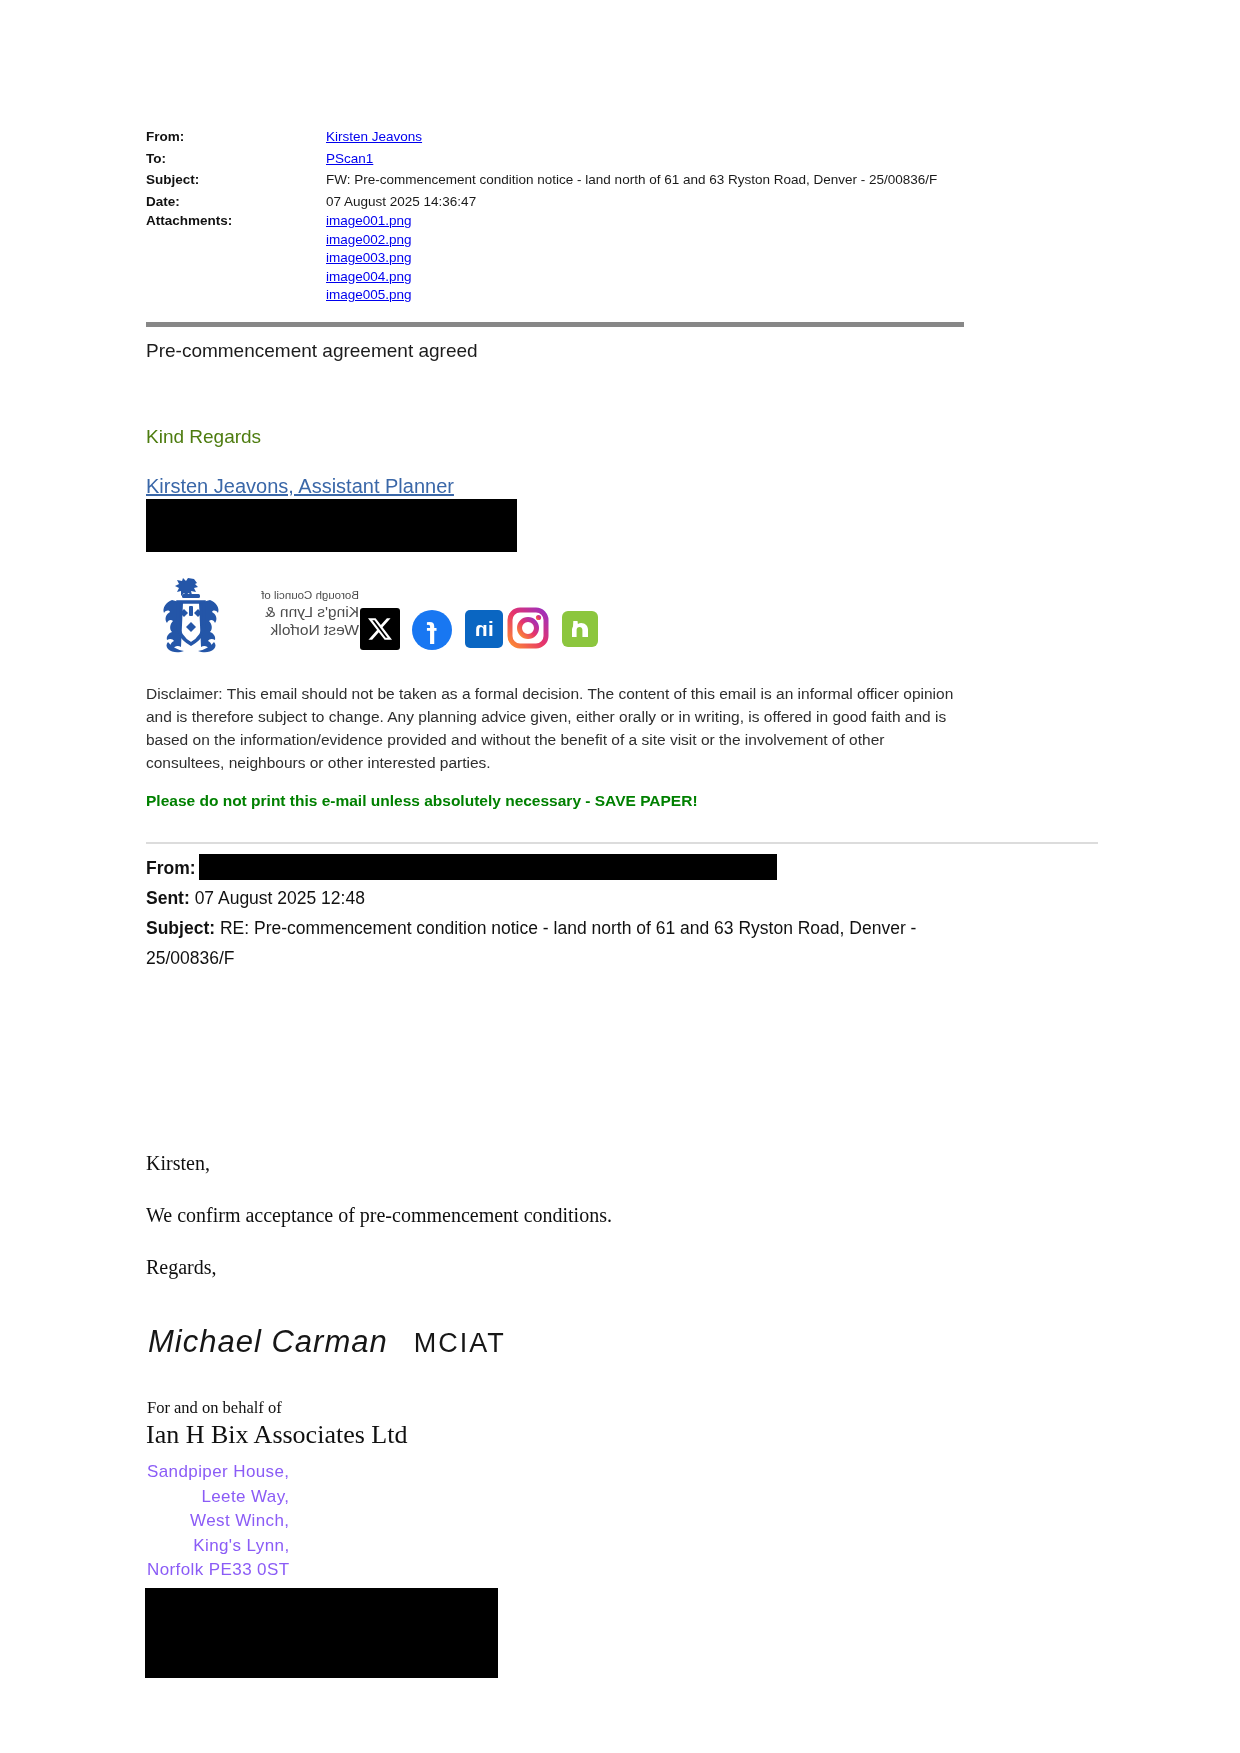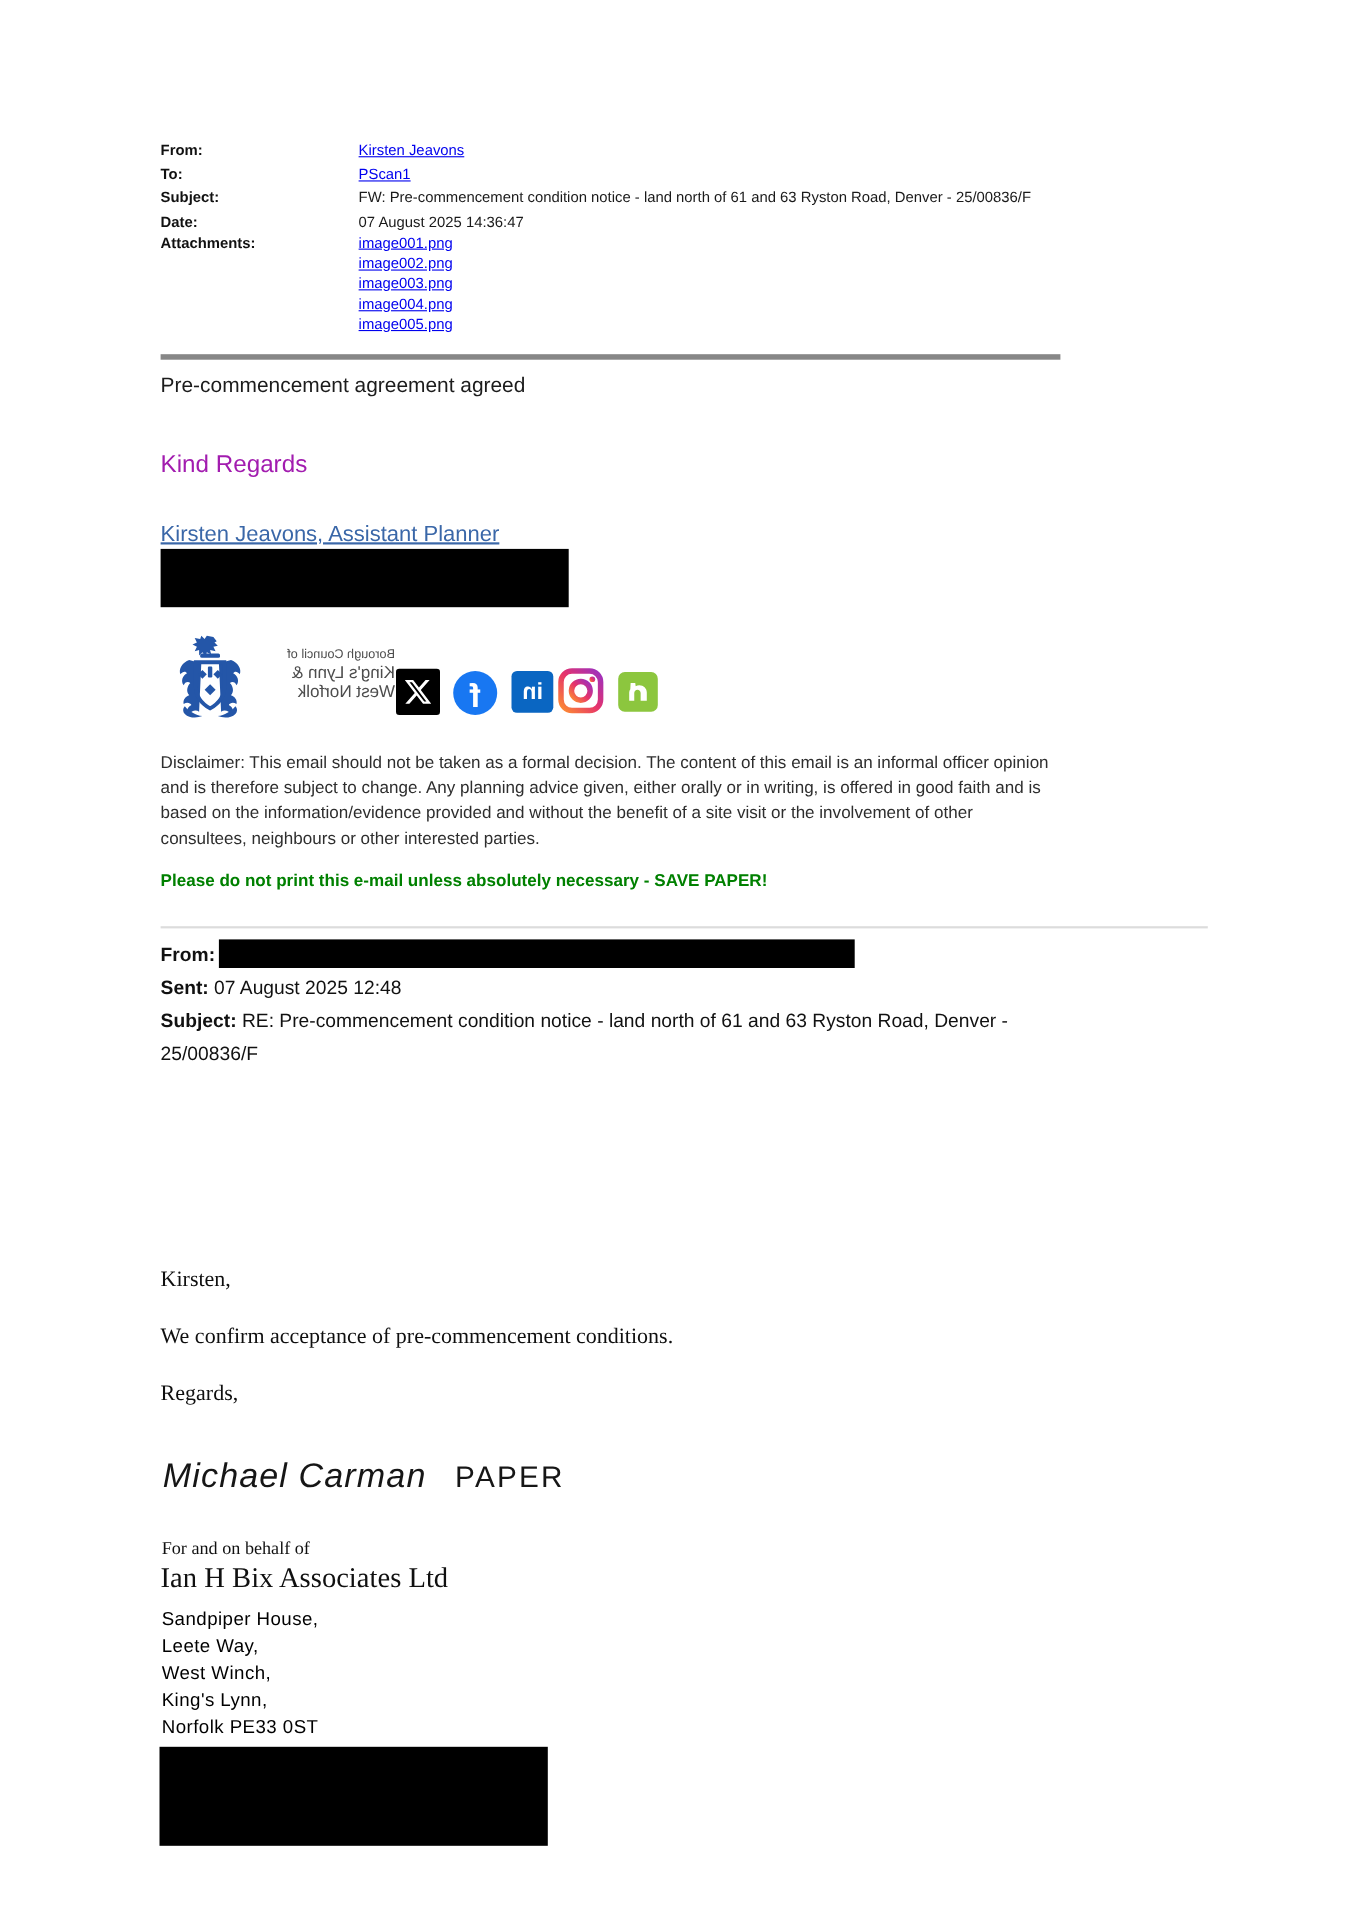--- a/index.html
+++ b/index.html
@@ -18,21 +18,21 @@
   .hdr1 .row { display: flex; line-height: 21.5px; }
   .hdr1 .row.att { line-height: 18.5px; }
   .hdr1 .lbl { width: 180px; font-weight: bold; color: #111; flex: 0 0 180px; }
   .hdr1 a, .bluelink { color: #0000EE; text-decoration: underline; cursor: pointer; }
   .attlist { line-height: 18.5px; }
   .attlist div { line-height: 18.5px; }
 
   .divider1 { position: absolute; left: 146px; top: 322px; width: 818px; height: 5px; background: #878787; }
 
   .headline { position: absolute; left: 146px; top: 340px; font-size: 19px; color: #1c1c1c; }
-  .kind-regards { position: absolute; left: 146px; top: 409px; font-size: 22px; color: #a21caf; }
+  .kind-regards { position: absolute; left: 146px; top: 426px; font-size: 19px; color: #4d7c0f; }
   .sig-link { position: absolute; left: 146px; top: 475px; font-size: 20px; color: #3A67A8; text-decoration: underline; cursor: pointer; }
 
   .redact { position: absolute; background: #000; }
   .redact1 { left: 146px; top: 499px; width: 371px; height: 53px; }
   .redact2 { left: 145px; top: 1588px; width: 353px; height: 90px; }
 
   
   .crest { position: absolute; left: 158px; top: 576px; }
   .council-text {
     position: absolute; left: 237px; top: 588px; width: 122px;
@@ -75,21 +75,21 @@
   
   .serif-line { position: absolute; left: 146px; font-family: "Liberation Serif", serif; font-size: 20px; color: #0f0f0f; }
   .b1 { top: 1152px; } .b2 { top: 1204px; } .b3 { top: 1256px; }
 
   .signer { position: absolute; left: 148px; top: 1324px; white-space: nowrap; }
   .signer .name { font-style: italic; font-size: 31px; color: #161616; letter-spacing: 1px; }
   .signer .cred { font-size: 27px; color: #161616; margin-left: 26px; letter-spacing: 2px; }
 
   .behalf { position: absolute; left: 147px; top: 1398px; font-family: "Liberation Serif", serif; font-size: 16.5px; color: #101010; }
   .company { position: absolute; left: 146px; top: 1420px; font-family: "Liberation Serif", serif; font-size: 26px; color: #101010; }
-  .address { position: absolute; left: 147px; top: 1460px; font-size: 17px; line-height: 24.5px; color: #000000; letter-spacing: 0.4px; }
+  .address { position: absolute; left: 147px; top: 1460px; font-size: 17px; line-height: 24.5px; color: #8b5cf6; letter-spacing: 0.4px; text-align: right; }
 </style>
 </head>
 <body>
 
 <div class="page">
 
   <div class="hdr1">
     <div class="row">
       <span class="lbl">From:</span>
       <a class="bluelink">Kirsten Jeavons</a>
@@ -204,21 +204,21 @@
       <span>RE: Pre-commencement condition notice - land north of 61 and 63 Ryston Road, Denver - 25/00836/F</span>
     </div>
   </div>
 
 
   <div class="serif-line b1">Kirsten,</div>
   <div class="serif-line b2">We confirm acceptance of pre-commencement conditions.</div>
   <div class="serif-line b3">Regards,</div>
 
   <div class="signer">
-    <span class="name">Michael Carman</span><span class="cred">PAPER</span>
+    <span class="name">Michael Carman</span><span class="cred">MCIAT</span>
   </div>
 
   <div class="behalf">For and on behalf of</div>
   <div class="company">Ian H Bix Associates Ltd</div>
 
   <div class="address">
     <div>Sandpiper House,</div>
     <div>Leete Way,</div>
     <div>West Winch,</div>
     <div>King's Lynn,</div>

